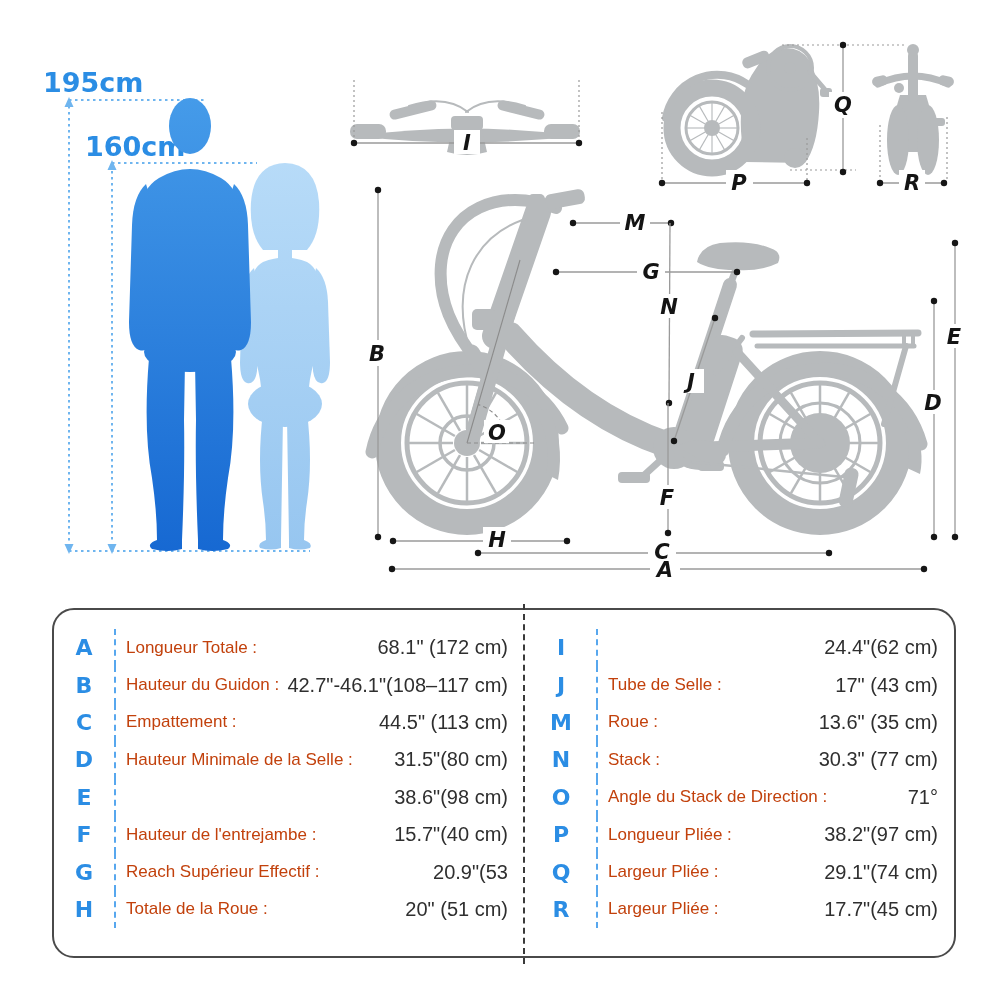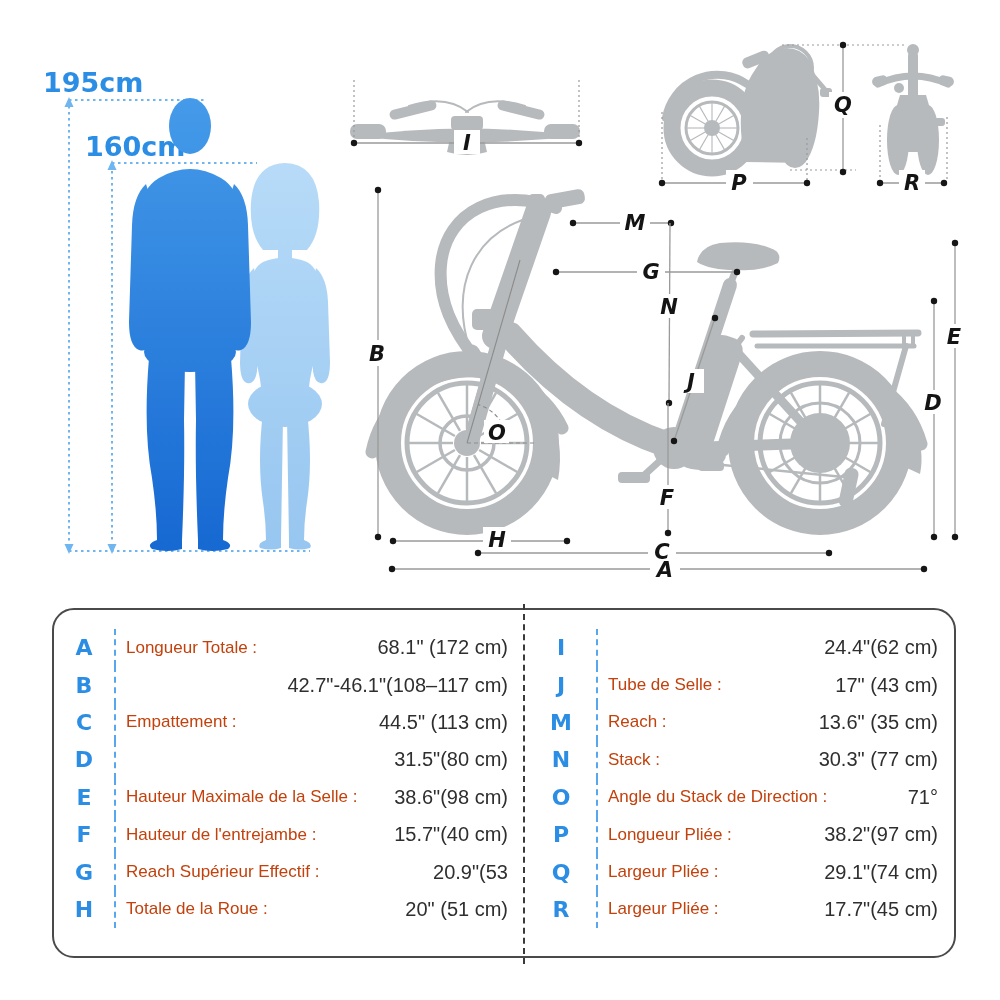--- a/index.html
+++ b/index.html
@@ -359,37 +359,38 @@
   <div class="col col-left">
     <div class="row">
           <span class="letter">A</span>
           <span class="vsep"></span>
           <span class="rlabel">Longueur Totale :</span>
           <span class="rvalue">68.1" (172 cm)</span>
         </div>
     <div class="row">
           <span class="letter">B</span>
           <span class="vsep"></span>
+          <span class="rlabel">Hauteur du Guidon :</span>
           <span class="rvalue">42.7"-46.1"(108–117 cm)</span>
         </div>
     <div class="row">
           <span class="letter">C</span>
           <span class="vsep"></span>
           <span class="rlabel">Empattement :</span>
           <span class="rvalue">44.5" (113 cm)</span>
         </div>
     <div class="row">
           <span class="letter">D</span>
           <span class="vsep"></span>
+          <span class="rlabel">Hauteur Minimale de la Selle :</span>
           <span class="rvalue">31.5"(80 cm)</span>
         </div>
     <div class="row">
           <span class="letter">E</span>
           <span class="vsep"></span>
-          <span class="rlabel">Hauteur Maximale de la Selle :</span>
           <span class="rvalue">38.6"(98 cm)</span>
         </div>
     <div class="row">
           <span class="letter">F</span>
           <span class="vsep"></span>
           <span class="rlabel">Hauteur de l'entrejambe :</span>
           <span class="rvalue">15.7"(40 cm)</span>
         </div>
     <div class="row">
           <span class="letter">G</span>
@@ -413,21 +414,21 @@
         </div>
     <div class="row">
           <span class="letter">J</span>
           <span class="vsep"></span>
           <span class="rlabel">Tube de Selle :</span>
           <span class="rvalue">17" (43 cm)</span>
         </div>
     <div class="row">
           <span class="letter">M</span>
           <span class="vsep"></span>
-          <span class="rlabel">Reach :</span>
+          <span class="rlabel">Roue :</span>
           <span class="rvalue">13.6" (35 cm)</span>
         </div>
     <div class="row">
           <span class="letter">N</span>
           <span class="vsep"></span>
           <span class="rlabel">Stack :</span>
           <span class="rvalue">30.3" (77 cm)</span>
         </div>
     <div class="row">
           <span class="letter">O</span>

